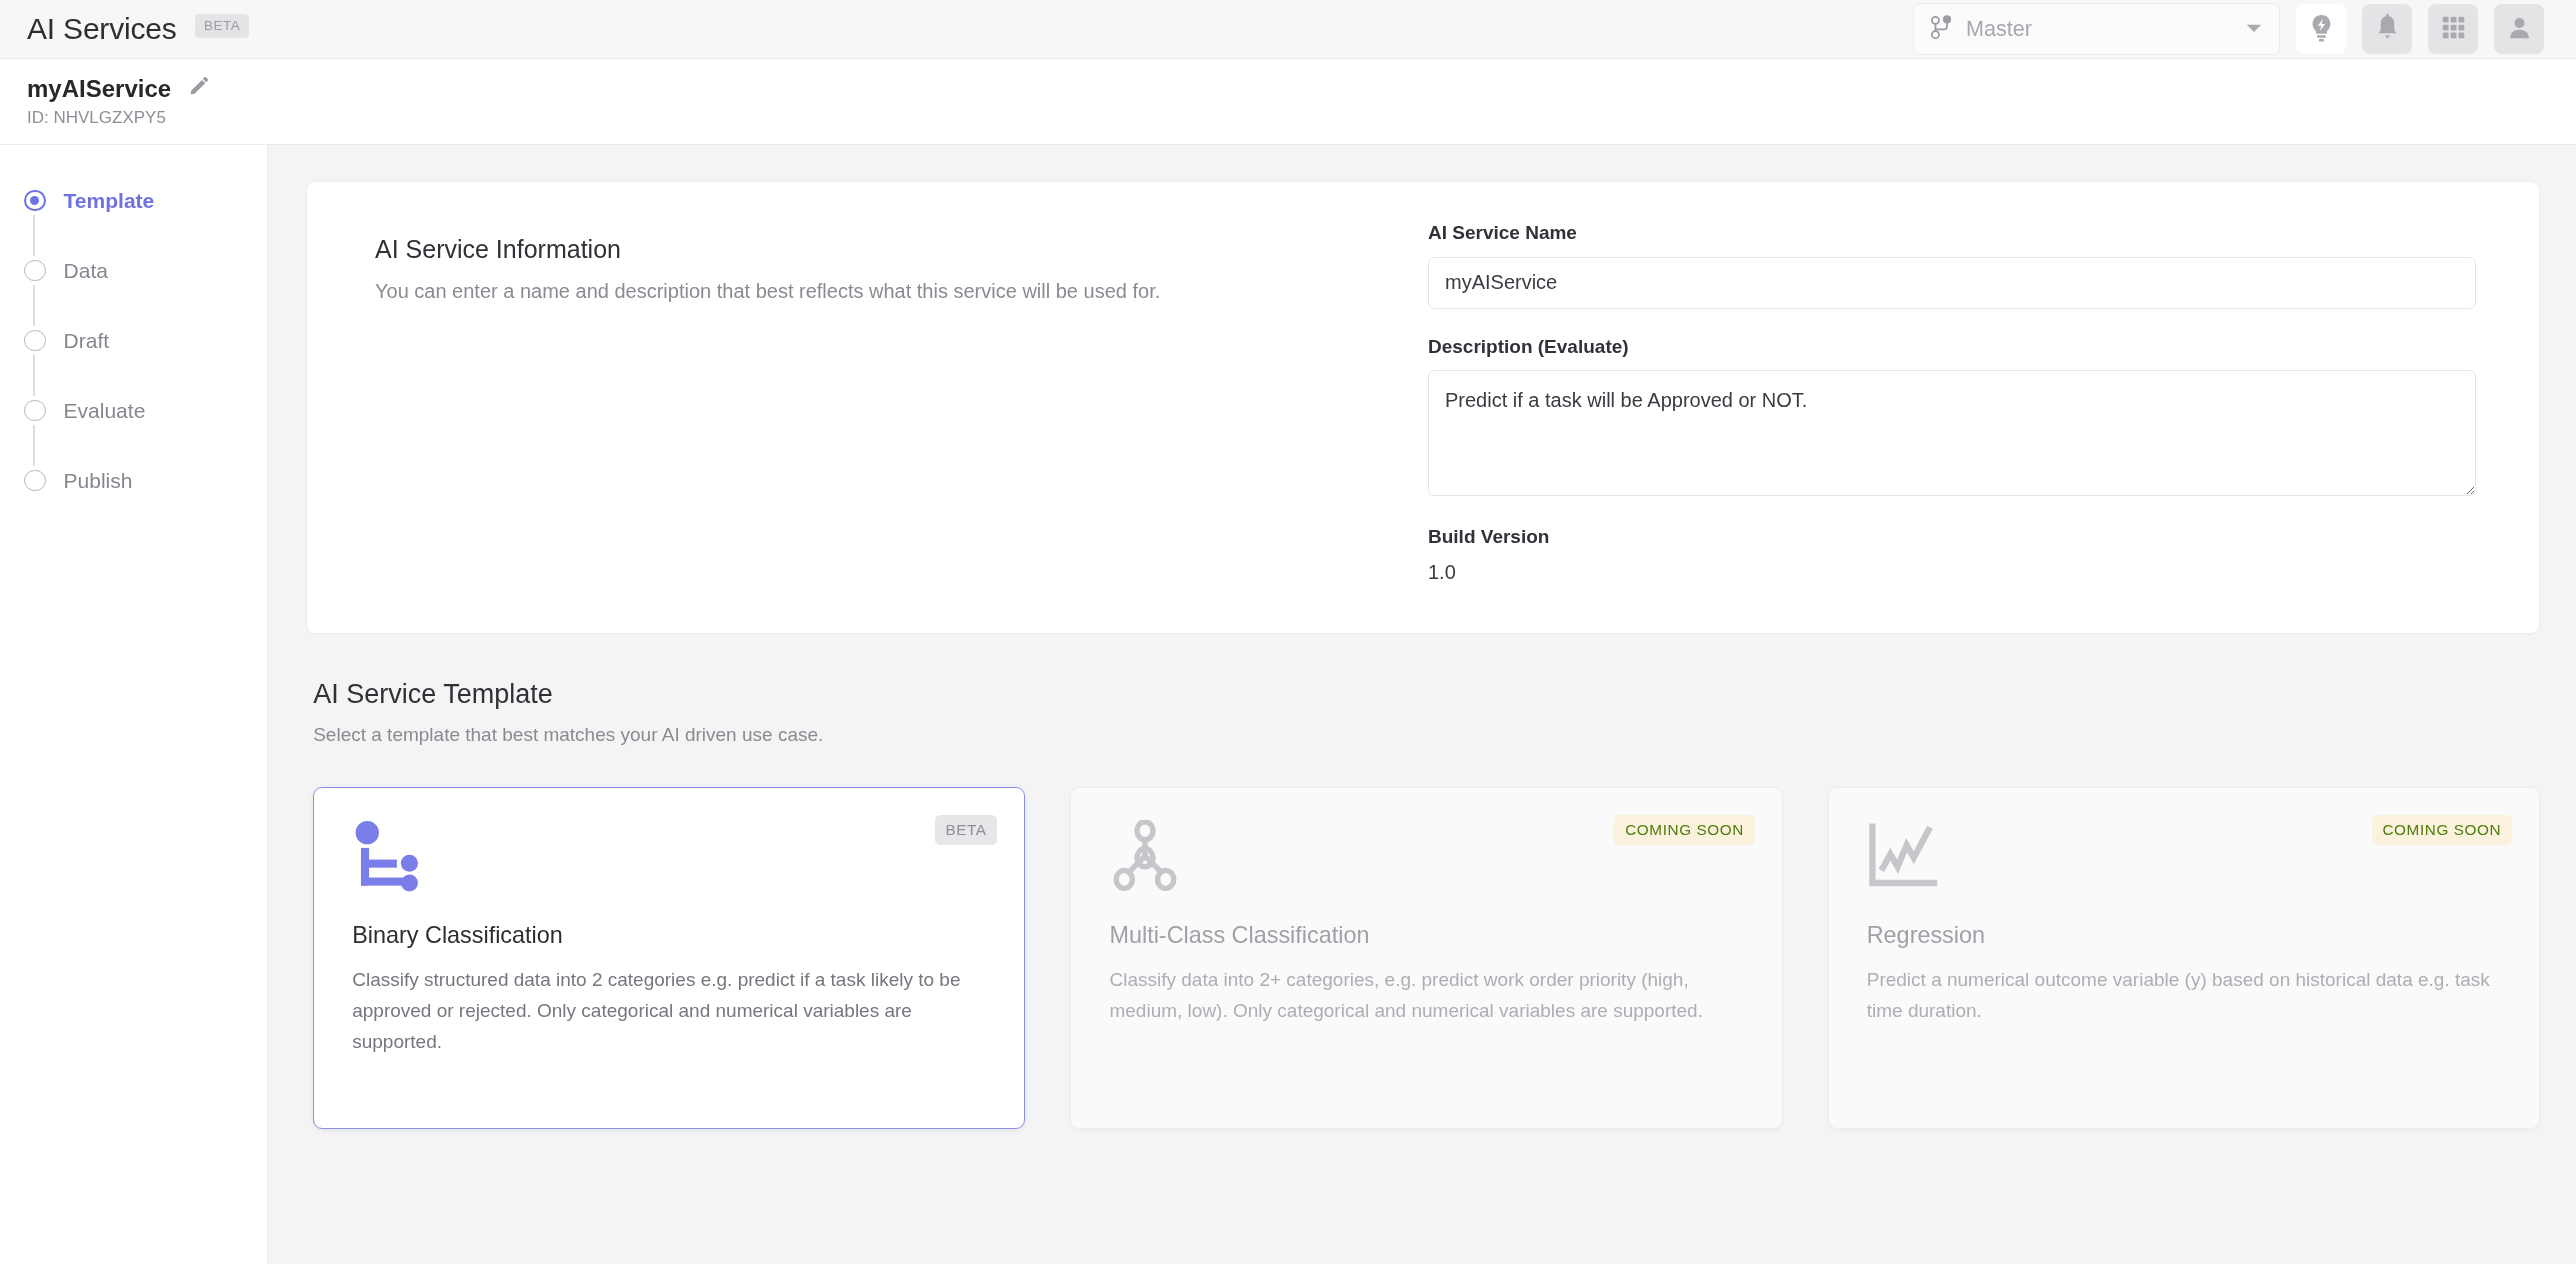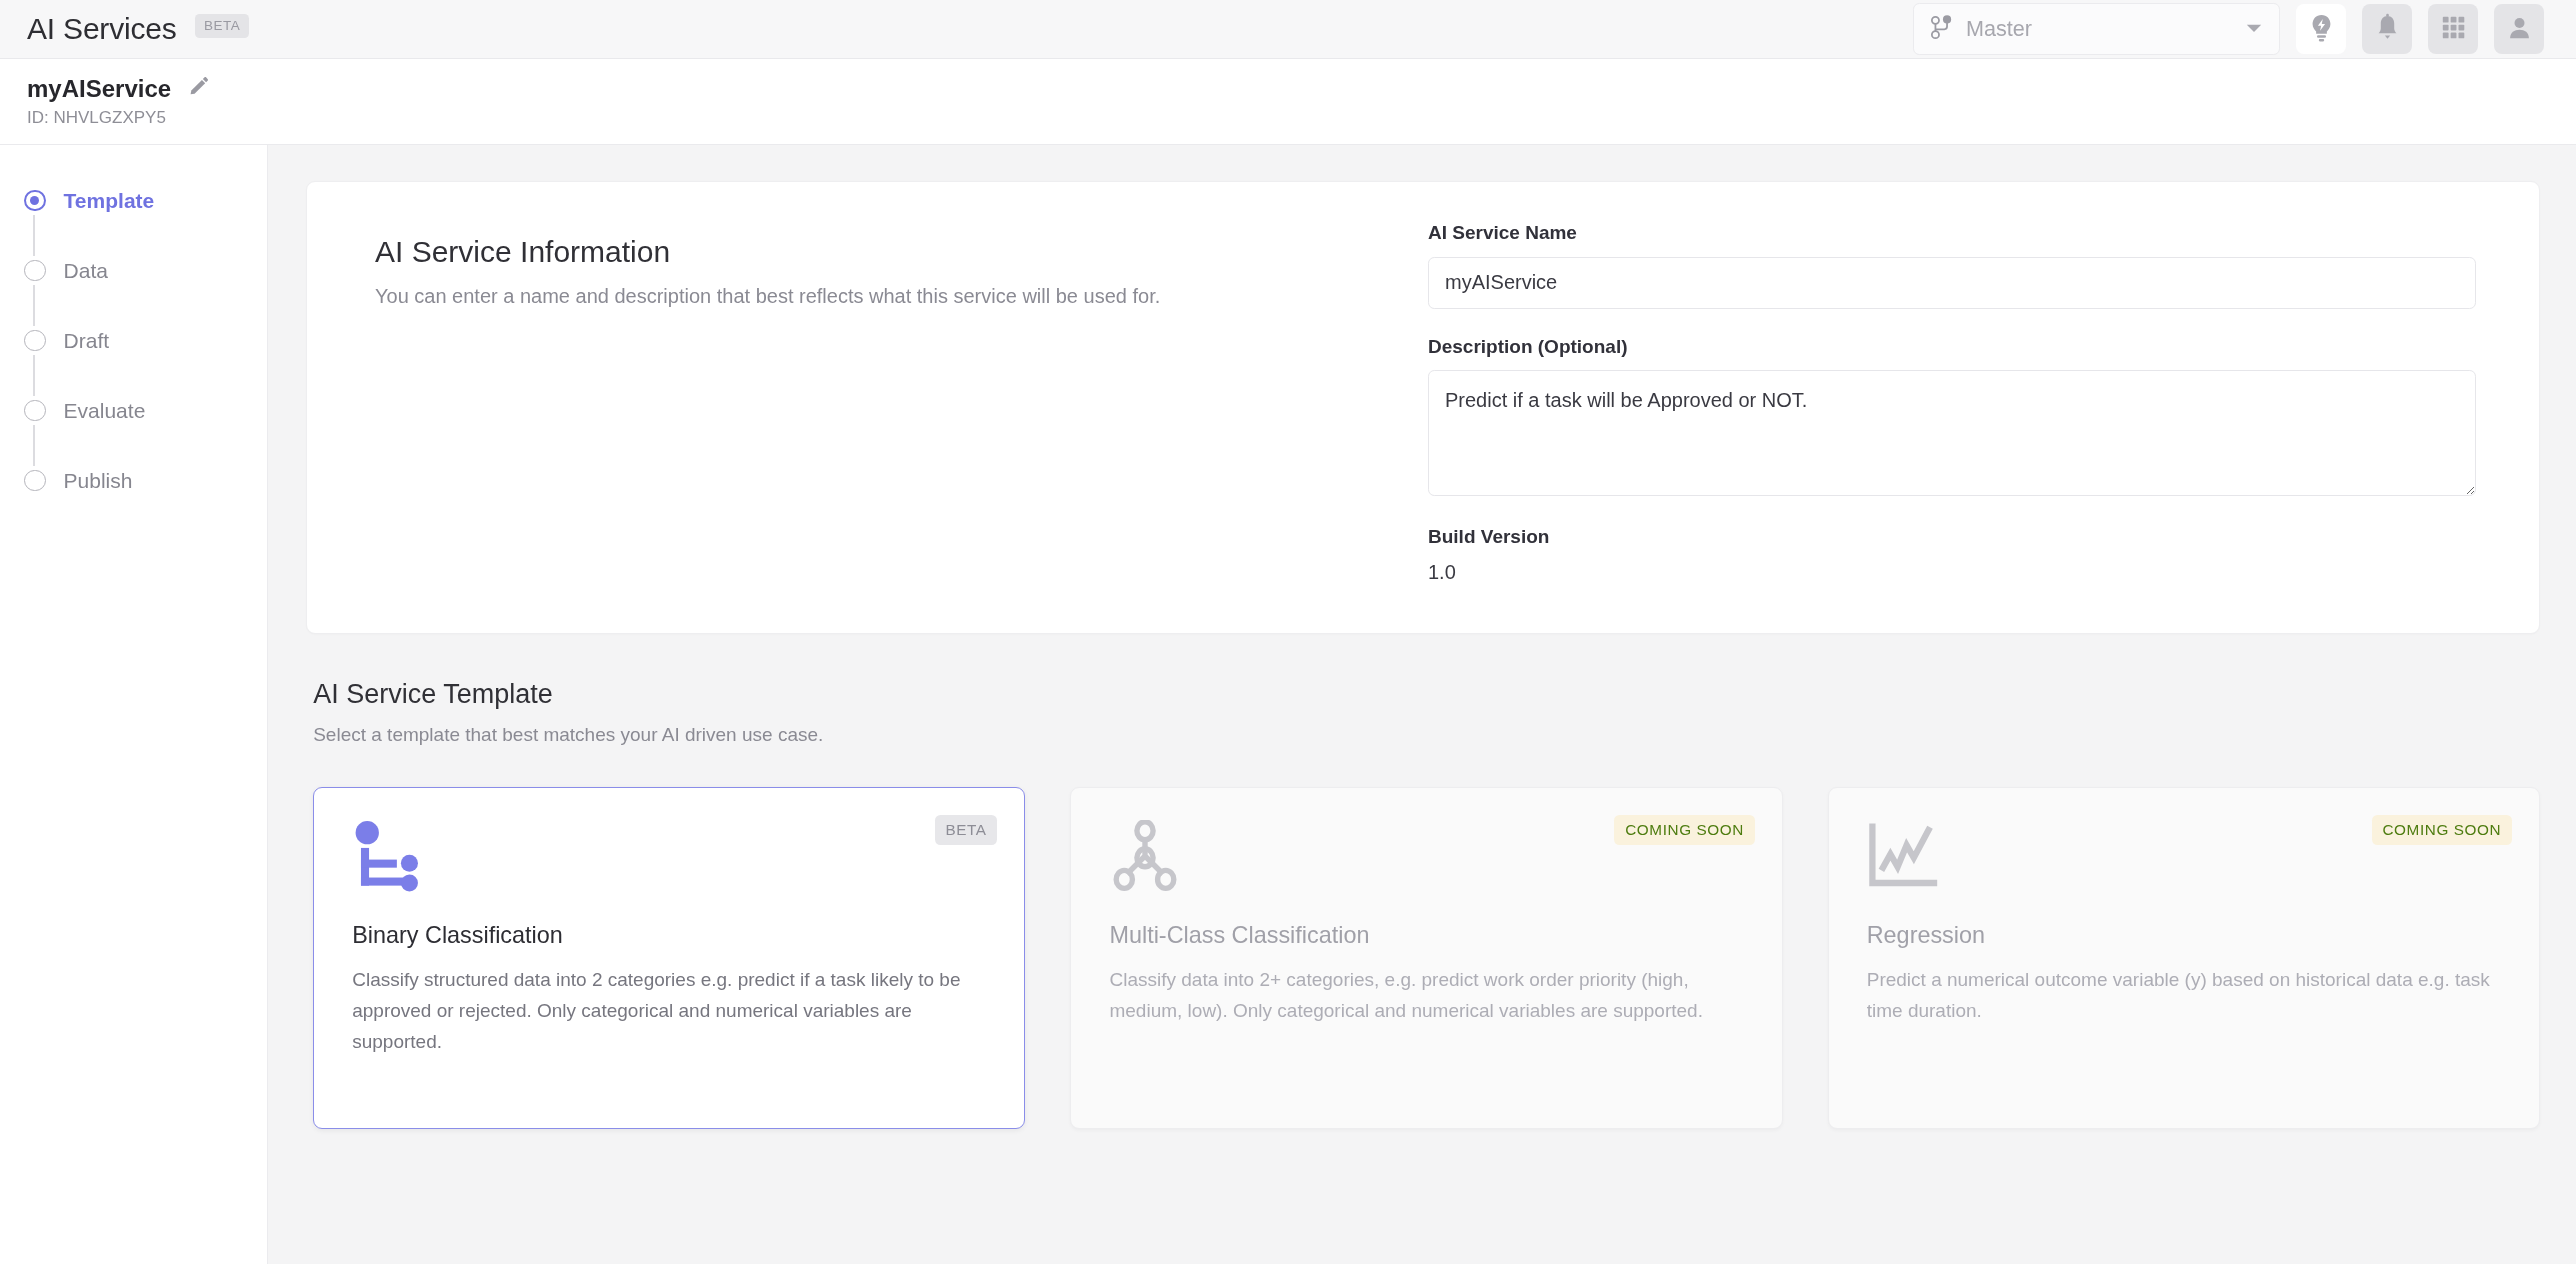--- a/index.html
+++ b/index.html
@@ -210,21 +210,21 @@
   .info-card {
     background: #ffffff;
     border: 0.9px solid #eeeef0;
     border-radius: 9px;
     padding: 40px 50px 49px;
     display: flex;
     box-sizing: border-box;
     box-shadow: 0 0.9px 1.8px rgba(0,0,0,0.02);
   }
   .info-left { width: 1071px; padding-top: 12.6px; padding-left: 18px; box-sizing: border-box; }
-  .info-title { font-size: 30px; color: #303036; margin-bottom: 16px; }
+  .info-title { font-size: 25px; color: #303036; margin-bottom: 16px; }
   .info-sub { font-size: 20px; color: #8a8a93; }
   .info-right { flex: 1; padding-right: 12.6px; }
   .field-label {
     font-size: 19px;
     color: #31313a;
     font-weight: bold;
     margin-bottom: 12.6px;
   }
   .text-input {
     width: 100%;
@@ -435,21 +435,21 @@
 
     <div class="info-card">
       <div class="info-left">
         <div class="info-title">AI Service Information</div>
         <div class="info-sub">You can enter a name and description that best reflects what this service will be used for.</div>
       </div>
       <div class="info-right">
         <div class="field-label">AI Service Name</div>
         <input class="text-input" type="text" value="myAIService" style="">
         <div class="field-gap"></div>
-        <div class="field-label">Description (Optional)</div>
+        <div class="field-label">Description (Evaluate)</div>
         <textarea class="text-area" style="">Predict if a task will be Approved or NOT.</textarea>
         <div class="field-gap"></div>
         <div class="field-label">Build Version</div>
         <div class="build-value">1.0</div>
       </div>
     </div>
 
     <div class="tpl-section">
       <div class="tpl-title">AI Service Template</div>
       <div class="tpl-sub">Select a template that best matches your AI driven use case.</div>

